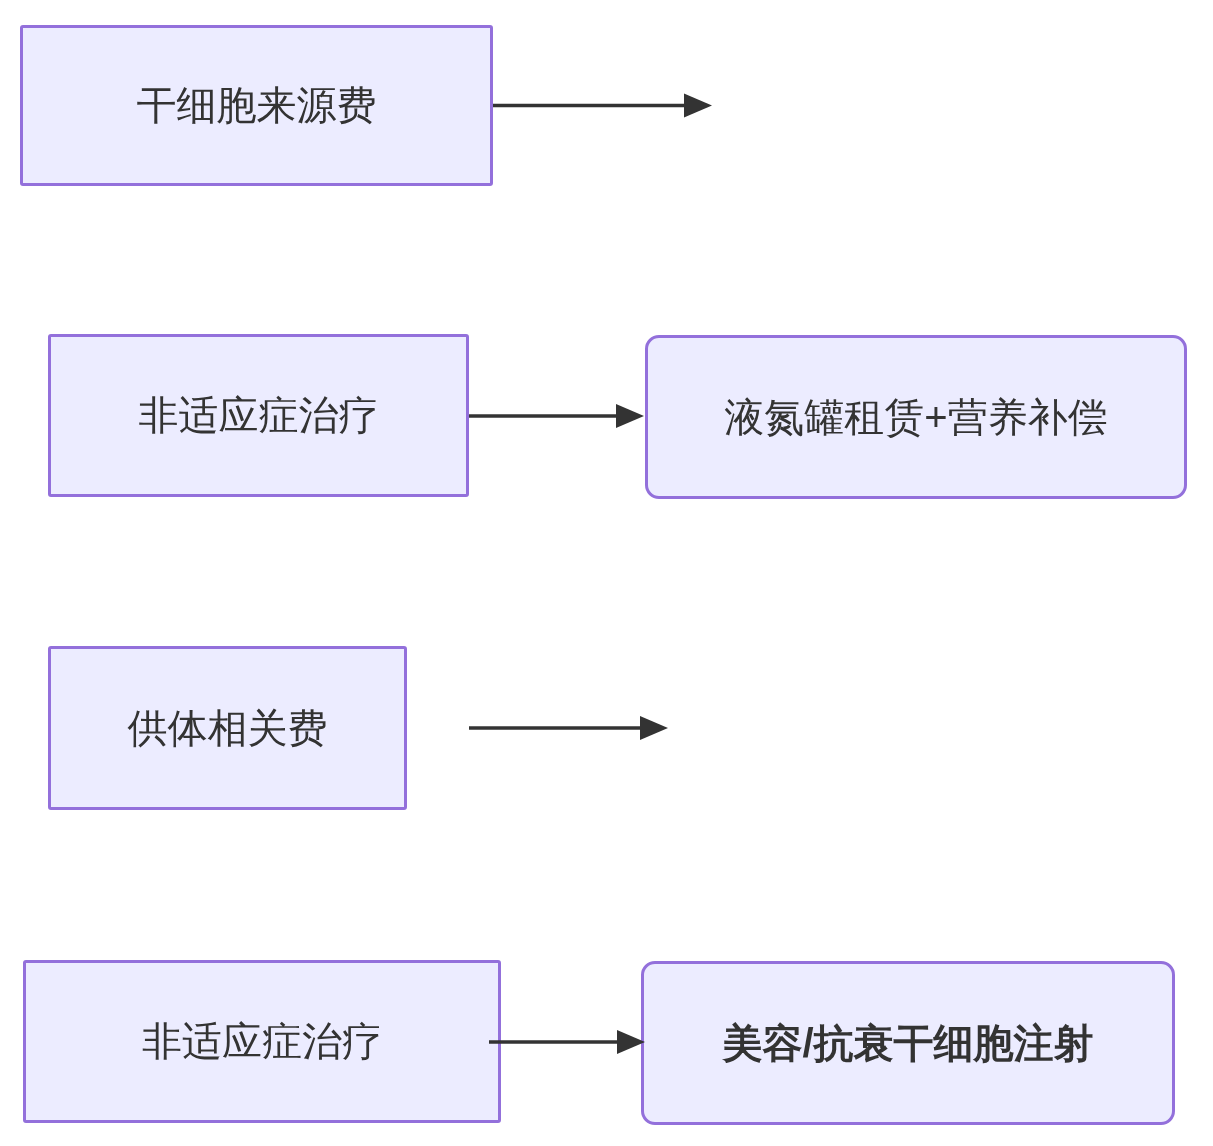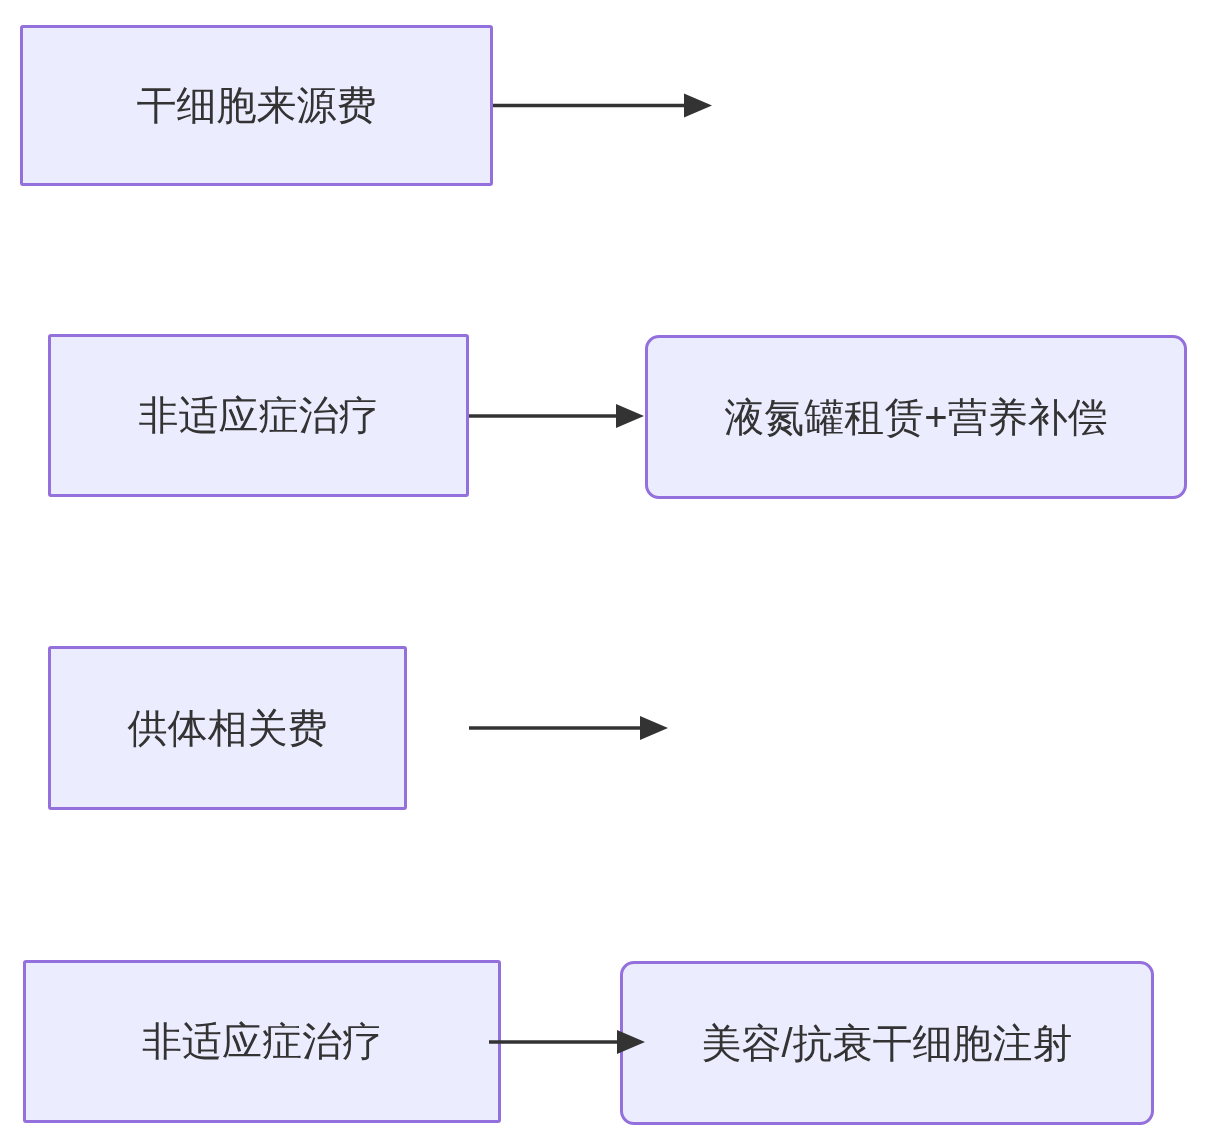--- a/index.html
+++ b/index.html
@@ -35,21 +35,21 @@
   .src-1 { left: 20px;  top: 25px;  width: 473px; height: 161px; }
   .tgt-1 { left: 713px; top: 26px;  width: 404px; height: 157px; }
   
   .src-2 { left: 48px;  top: 334px; width: 421px; height: 163px; }
   .tgt-2 { left: 645px; top: 335px; width: 542px; height: 164px; }
   
   .src-3 { left: 48px;  top: 646px; width: 359px; height: 164px; }
   .tgt-3 { left: 669px; top: 648px; width: 496px; height: 158px; }
   
   .src-4 { left: 23px;  top: 960px; width: 478px; height: 163px; }
-  .tgt-4 { left: 620px; top: 961px; width: 534px; height: 164px; }
+  .tgt-4 { left: 641px; top: 961px; width: 534px; height: 164px; font-weight: bold; }
 
   #edges {
     position: absolute;
     left: 0; top: 0;
     width: 1213px;
     height: 1146px;
     pointer-events: none;
   }
   #edges line {
     stroke: var(--arrow-color, #333333);

